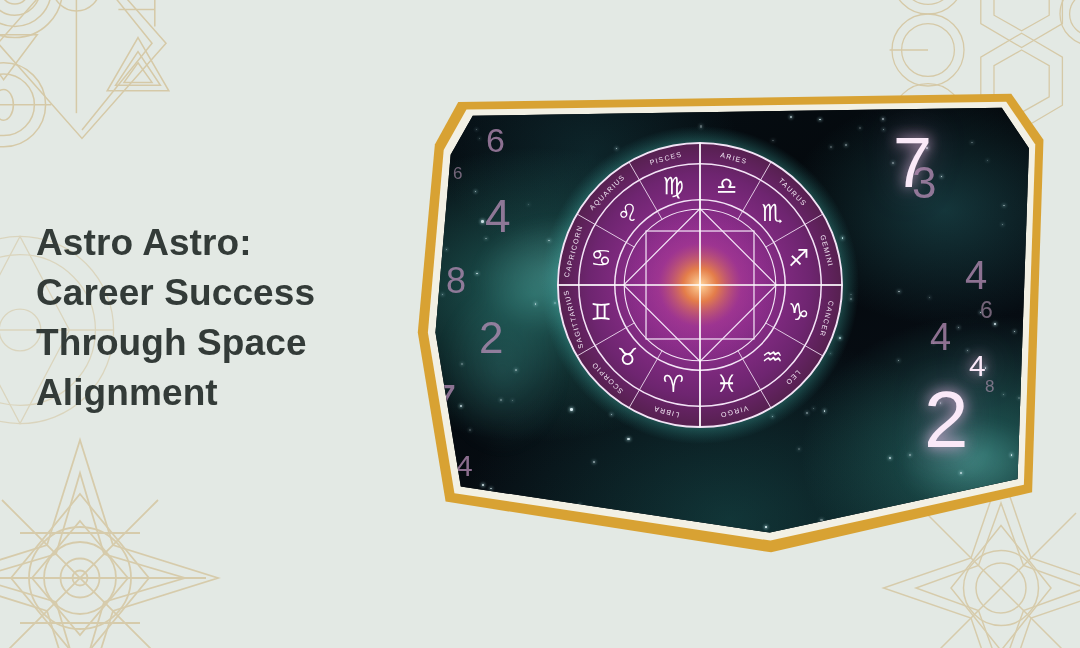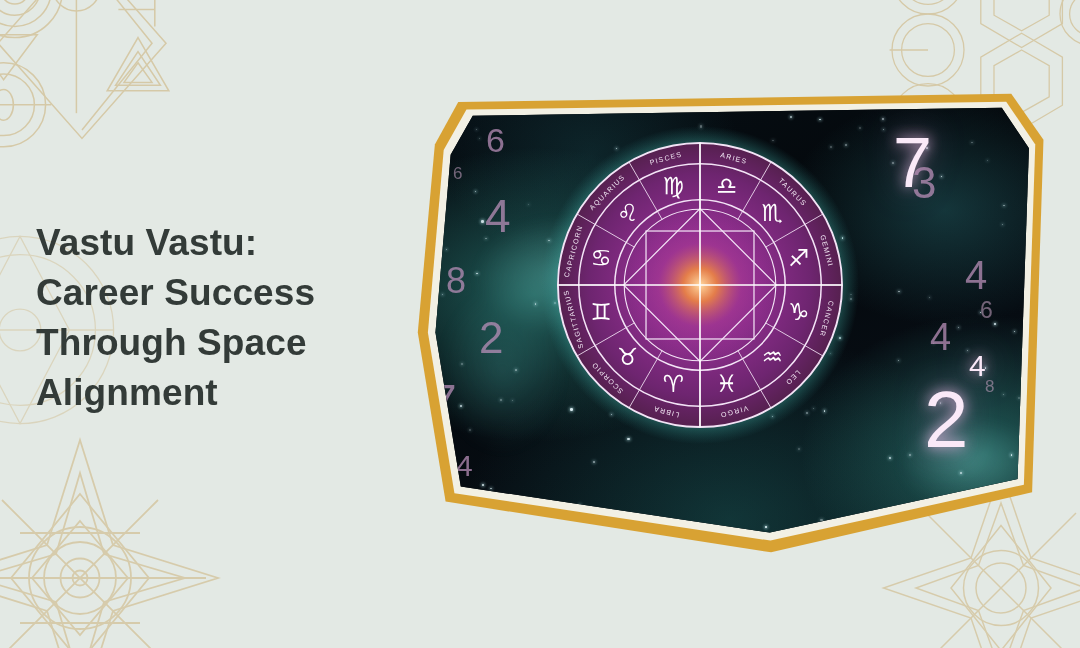--- a/index.html
+++ b/index.html
@@ -166,21 +166,21 @@
 <div class="ornament" id="orn-ml">
   <svg viewBox="0 0 200 200" fill="none" stroke="#cbb077" stroke-width="1">
     <circle cx="100" cy="100" r="72"></circle>
       <circle cx="100" cy="100" r="58"></circle>
     <path d="M100 28 L138 100 L100 172 L62 100 Z"></path>
     <path d="M28 100 L172 100"></path>
     <circle cx="100" cy="100" r="16"></circle>
   </svg>
 </div>
 
-<h1 class="headline">Vastu Vastu:
+<h1 class="headline">Astro Astro:
 Career Success
 Through Space
 Alignment</h1>
 
 <div id="frame-wrap">
   <div id="frame-gold"></div>
   <div id="frame-white"></div>
   <div id="frame-art">
 
     <div class="nebula neb1"></div>

